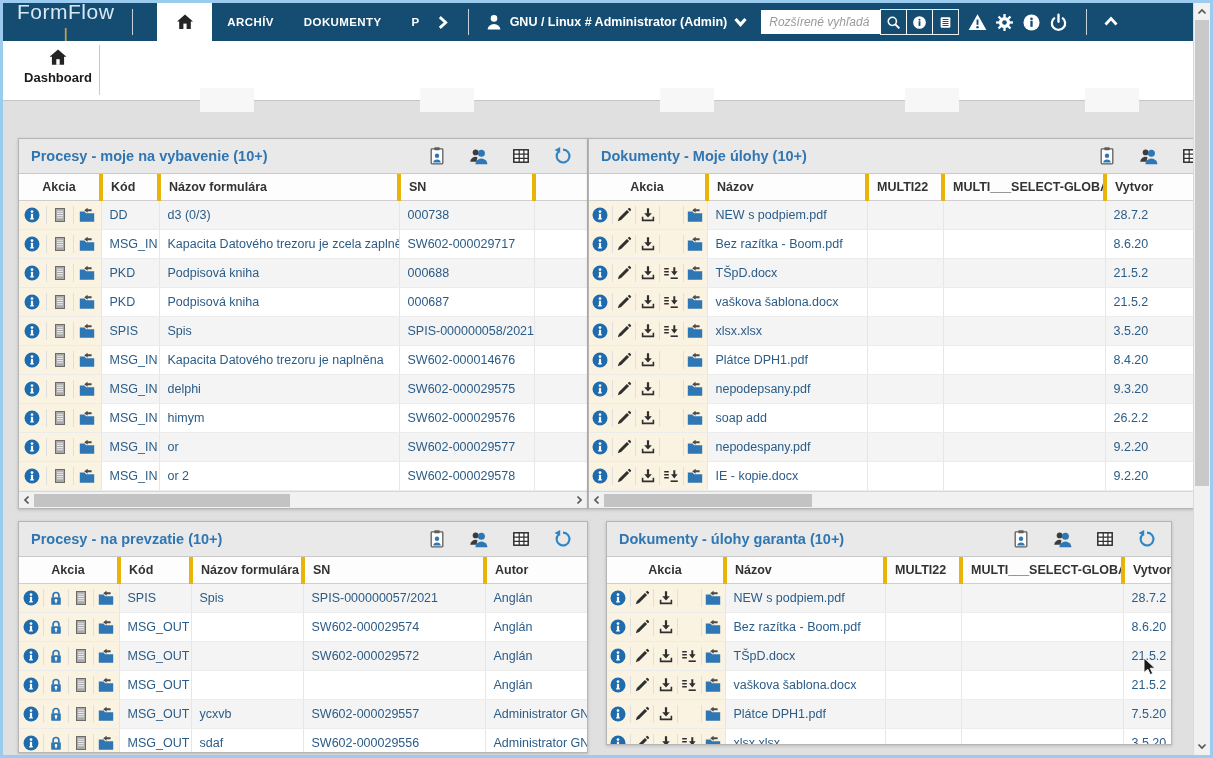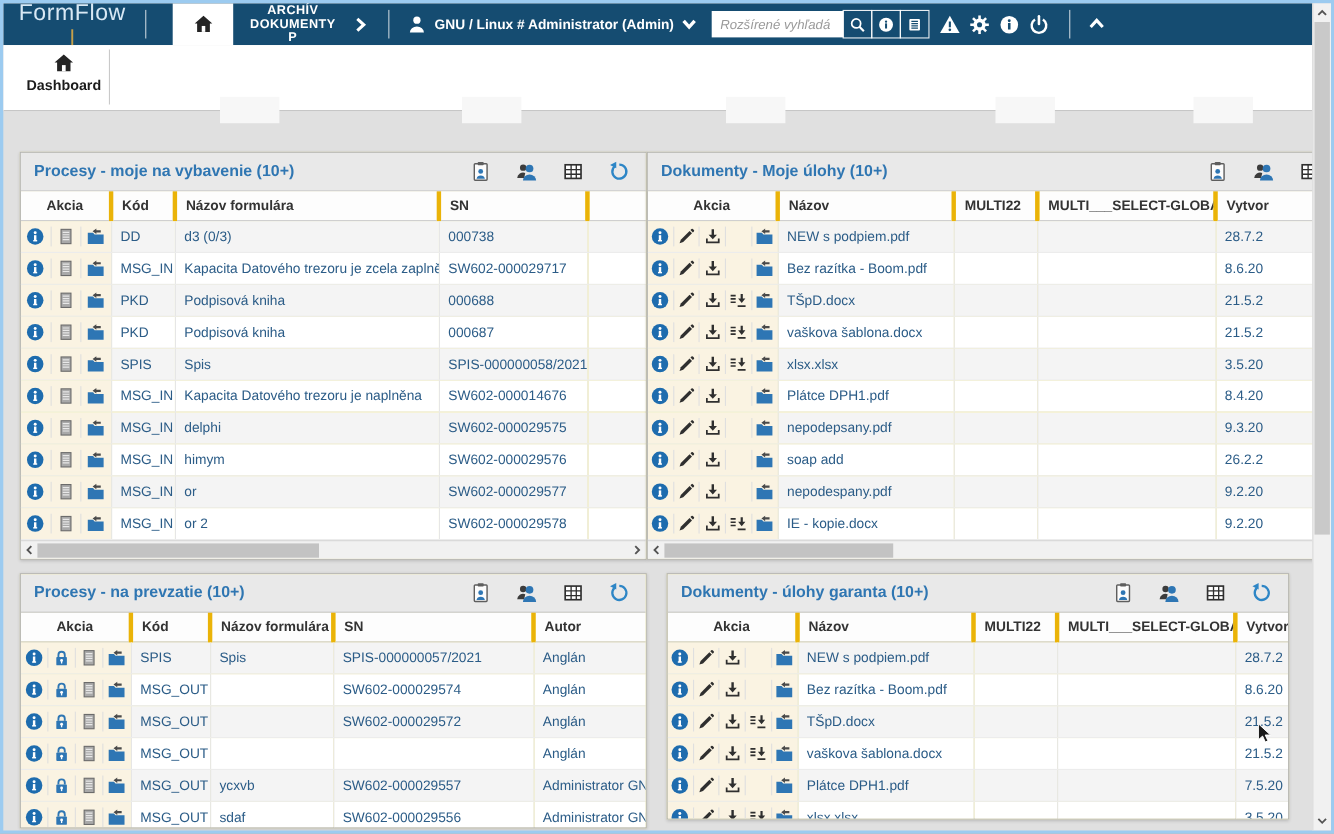--- a/index.html
+++ b/index.html
@@ -9,21 +9,21 @@
 
   
   .topbar{position:absolute;left:0;top:0;width:1190px;height:38px;background:#154C71;display:flex;align-items:center;}
   .brand{display:flex;align-items:center;margin-left:14px;white-space:nowrap;flex-direction:column;}
   .brand .ic{margin-right:8px;}
   .brand-name{font-size:21px;color:#D8E8F4;letter-spacing:.5px;}
   .brand-sep{font-size:21px;color:#C5A04A;margin:0 7px;}
   .brand-env{font-size:17px;color:#C5A04A;letter-spacing:1.5px;}
   .tb-div{width:1px;height:26px;background:rgba(255,255,255,.75);margin-left:18px;flex:none;}
   .tab-home{width:55px;height:38px;background:#fff;display:flex;align-items:center;justify-content:center;margin-left:24px;flex:none;}
-  .menu{display:flex;align-items:center;flex-direction:column;}
+  .menu{display:flex;align-items:center;}
   .menu-item{color:#fff;font-weight:bold;font-size:11.5px;letter-spacing:.4px;padding:0 15px;white-space:nowrap;}
   .chev-r{margin-left:0;}
   .userbox{display:flex;align-items:center;margin-left:16px;}
   .user-label{color:#fff;font-weight:bold;font-size:12.5px;margin:0 6px 0 7px;white-space:nowrap;}
   .search{width:104px;height:24px;margin-left:13px;border:none;padding:0 8px;font-size:12px;
           font-family:"Liberation Sans",sans-serif;font-style:italic;color:#0369a1;outline:none;}
   .search::placeholder{color:#9a9a9a;font-style:italic;}
   .btn-group{display:flex;}
   .tb-btn{width:27px;height:26px;border:1px solid rgba(255,255,255,.9);display:flex;align-items:center;
           justify-content:center;margin-left:-1px;box-sizing:border-box;}
@@ -38,21 +38,21 @@
   .sub-div{position:absolute;left:96px;top:4px;width:1px;height:50px;background:#C9C9C9;}
   .ghost{position:absolute;top:47px;width:54px;height:24px;background:#F7F7F7;}
 
   
   .vscroll{position:absolute;right:0;top:0;width:17px;height:752px;background:#F1F1F1;border-left:1px solid #DADADA;box-sizing:border-box;}
   .vs-btn{position:absolute;left:0;width:16px;height:16px;display:flex;align-items:center;justify-content:center;}
   .vs-up{top:1px}.vs-down{bottom:1px}
   .vs-thumb{position:absolute;left:1px;top:17px;width:14px;height:466px;background:#C9C9C9;}
 
   
-  .panel{position:absolute;background:#fef9c3;border:1px solid #B5B5B5;box-shadow:0 1px 3px rgba(0,0,0,.18);box-sizing:border-box;}
+  .panel{position:absolute;background:#0f172a;border:1px solid #B5B5B5;box-shadow:0 1px 3px rgba(0,0,0,.18);box-sizing:border-box;}
   .p0{left:15px;top:135px;width:570px;}
   .p1{left:585px;top:135px;width:670px;}
   .p2{left:15px;top:518px;width:570px;height:232px;overflow:hidden;}
   .p3{left:603px;top:518px;width:566px;height:224px;overflow:hidden;}
   .phead{height:34px;background:#E9E9E9;border-bottom:1px solid #C9C9C9;display:flex;align-items:center;}
   .ptitle{color:#2F76B2;font-weight:bold;font-size:14.5px;margin-left:12px;flex:1;white-space:nowrap;overflow:hidden;}
   .ptools{display:flex;align-items:center;gap:22px;margin-right:14px;}
   table.grid{width:100%;border-collapse:collapse;table-layout:fixed;}
   .grid th{height:26px;font-size:12.5px;font-weight:bold;color:#333;text-align:left;padding:0 4px 0 8px;
            border-bottom:1px solid #CFCFCF;border-right:4px solid #eab308;white-space:nowrap;overflow:hidden;background:#FDFDFD;}

